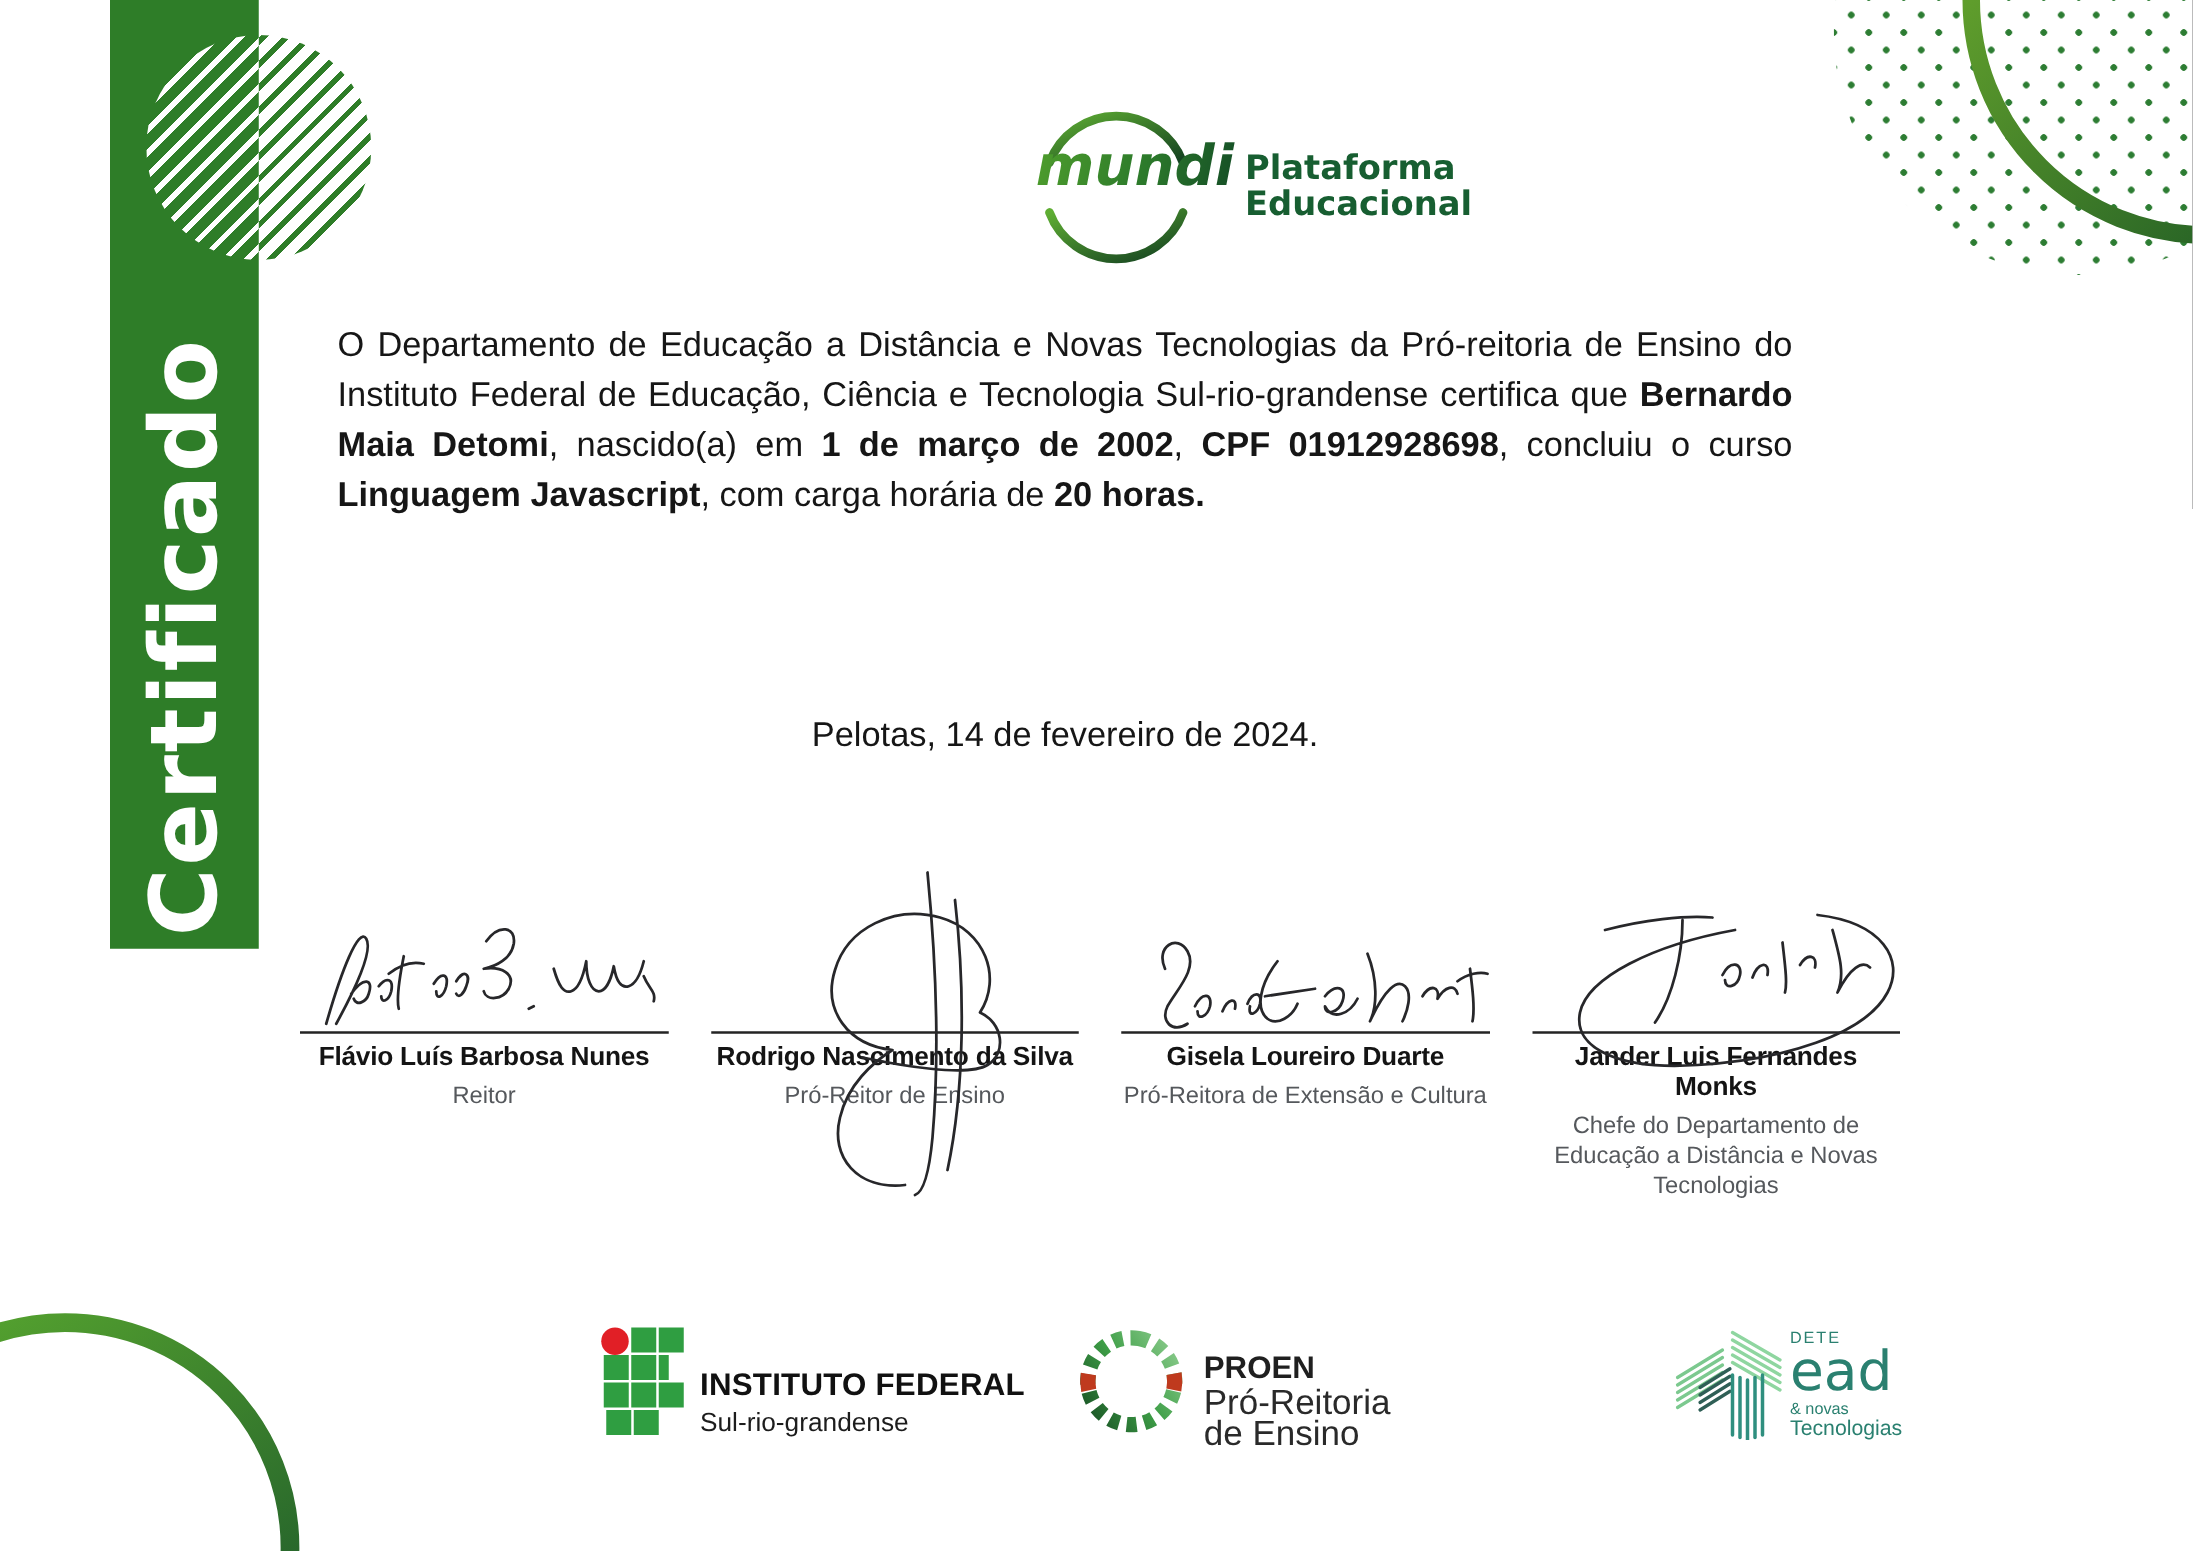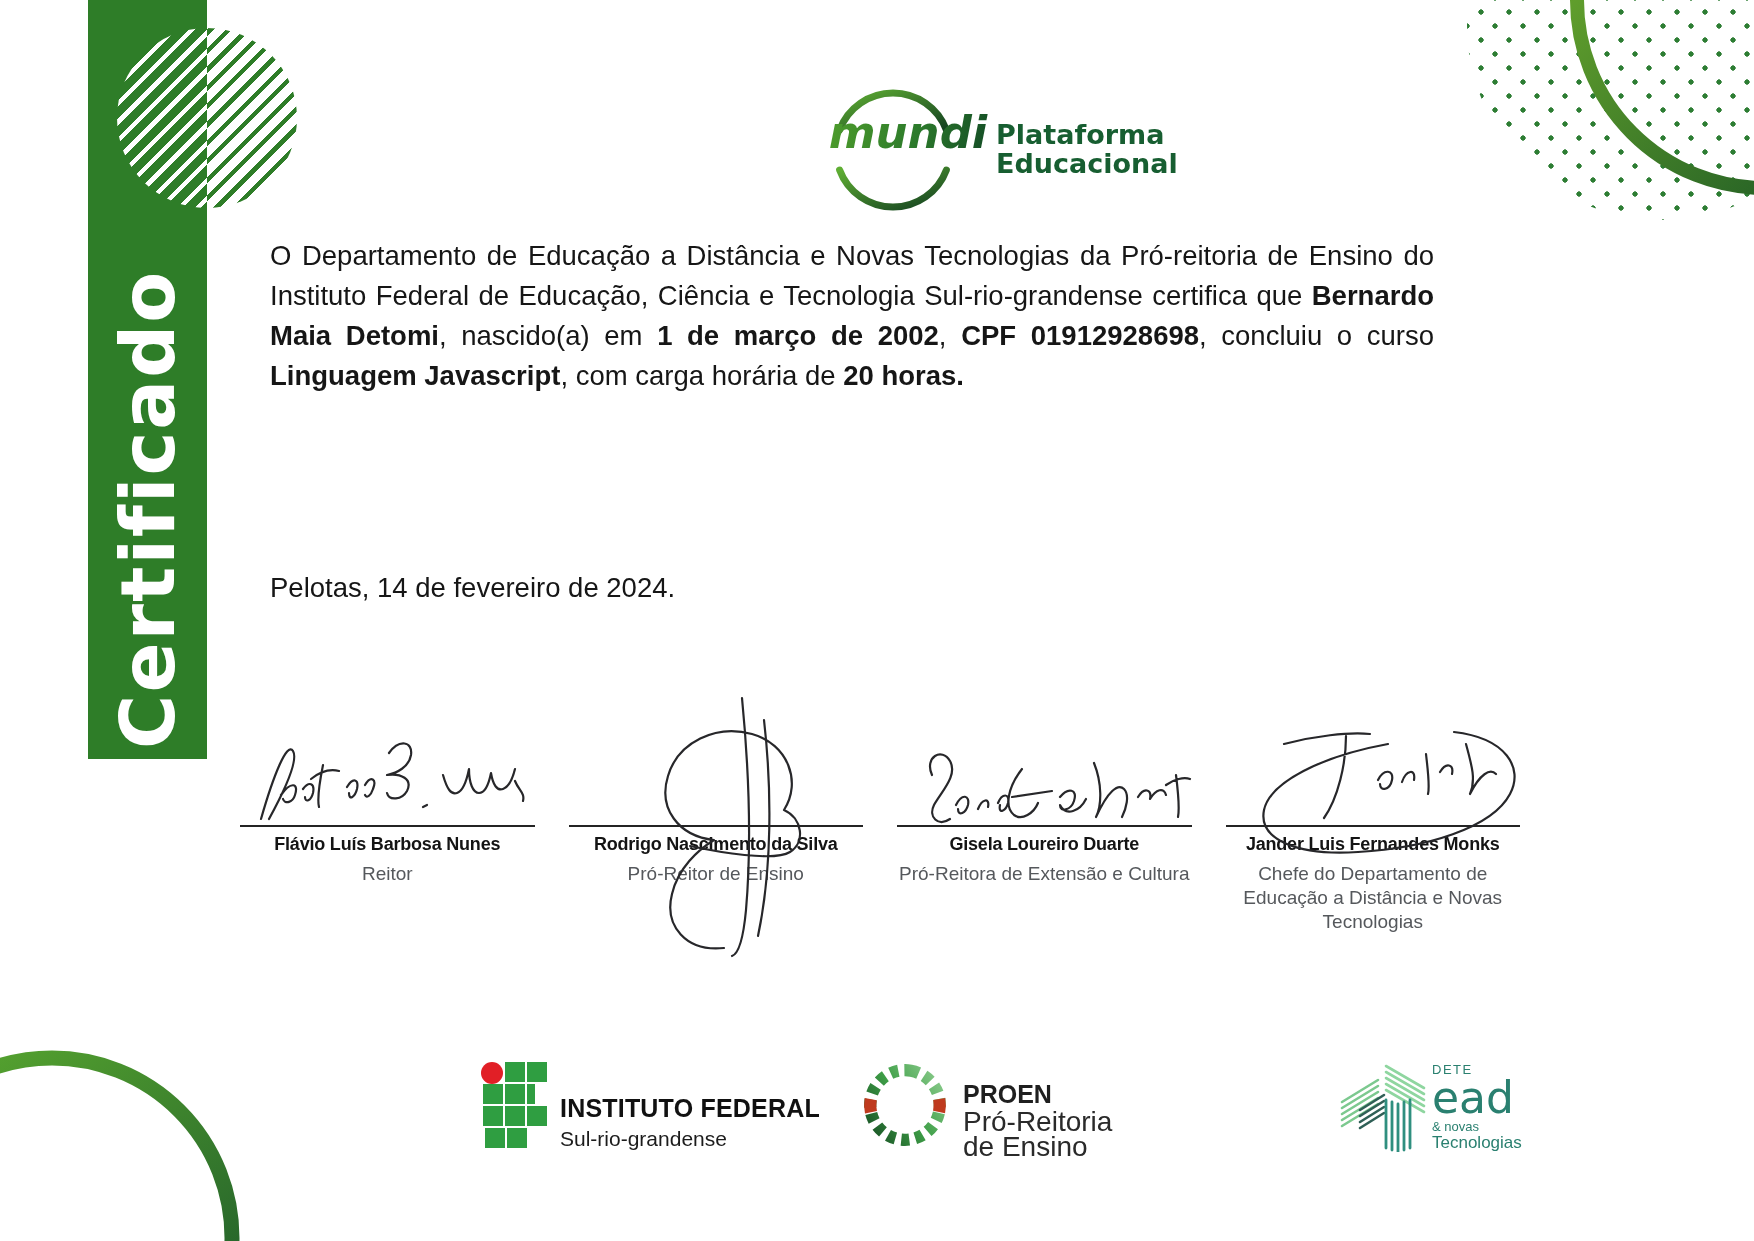--- a/index.html
+++ b/index.html
@@ -31,33 +31,33 @@
   .brand{position:absolute;left:820px;top:80px;z-index:3;}
   .brand svg{position:absolute;left:0;top:0;}
   .brand-word{position:absolute;left:8px;top:30px;width:160px;text-align:center;
       font-family:"DejaVu Sans",sans-serif;font-weight:bold;font-size:45px;line-height:1;
       background:linear-gradient(105deg,#4f9e2c 0%,#2c7a2b 55%,#144d26 100%);
       -webkit-background-clip:text;background-clip:text;color:transparent;font-style:italic;}
   .brand-tagline{position:absolute;left:176px;top:40px;font-family:"DejaVu Sans",sans-serif;
       font-weight:bold;font-size:27px;line-height:1.08;color:#175e31;}
 
   
-  .body-text{position:absolute;left:270px;top:236px;width:1164px;font-size:27.5px;line-height:40px;
+  .body-text{position:absolute;left:270px;top:256px;width:1164px;font-size:27.5px;line-height:40px;
              color:#161616;text-align:justify;}
   .body-text b{font-weight:bold;}
-  .place-date{position:absolute;left:270px;top:572px;width:1164px;text-align:left;
+  .place-date{position:absolute;left:270px;top:572px;width:1164px;text-align:center;
               font-size:27.5px;color:#161616;}
 
   
   .sig-row{position:absolute;left:240px;top:690px;width:1280px;display:flex;gap:34px;z-index:4;}
   .sig-col{flex:1 1 0;position:relative;text-align:center;}
   .sigwrap{position:relative;height:135px;}
   .sigwrap svg{position:absolute;left:50%;transform:translateX(-50%);overflow:visible;z-index:5;pointer-events:none;}
   .sig-line{border-top:2.5px solid #242424;width:100%;}
-  .sig-name{margin-top:7px;font-weight:bold;font-size:18px;color:#141414;letter-spacing:-0.2px;}
+  .sig-name{margin-top:7px;font-weight:bold;font-size:21px;color:#141414;letter-spacing:-0.2px;}
   .sig-role{margin-top:7px;font-size:19px;color:#55585c;line-height:24px;max-width:300px;
             margin-left:auto;margin-right:auto;}
   .sig-path{fill:none;stroke:#27272a;stroke-width:2.2;stroke-linecap:round;stroke-linejoin:round;}
 
   
   .if-logo{position:absolute;left:481px;top:1062px;width:70px;height:90px;}
   .if-cell{position:absolute;width:20px;height:20px;background:#2f9e41;}
   .if-dot{position:absolute;width:22px;height:22px;border-radius:50%;background:#e11f26;}
   .if-bar{position:absolute;width:8px;height:20px;background:#2f9e41;}
   .if-text{position:absolute;left:560px;top:1094px;color:#111;}

